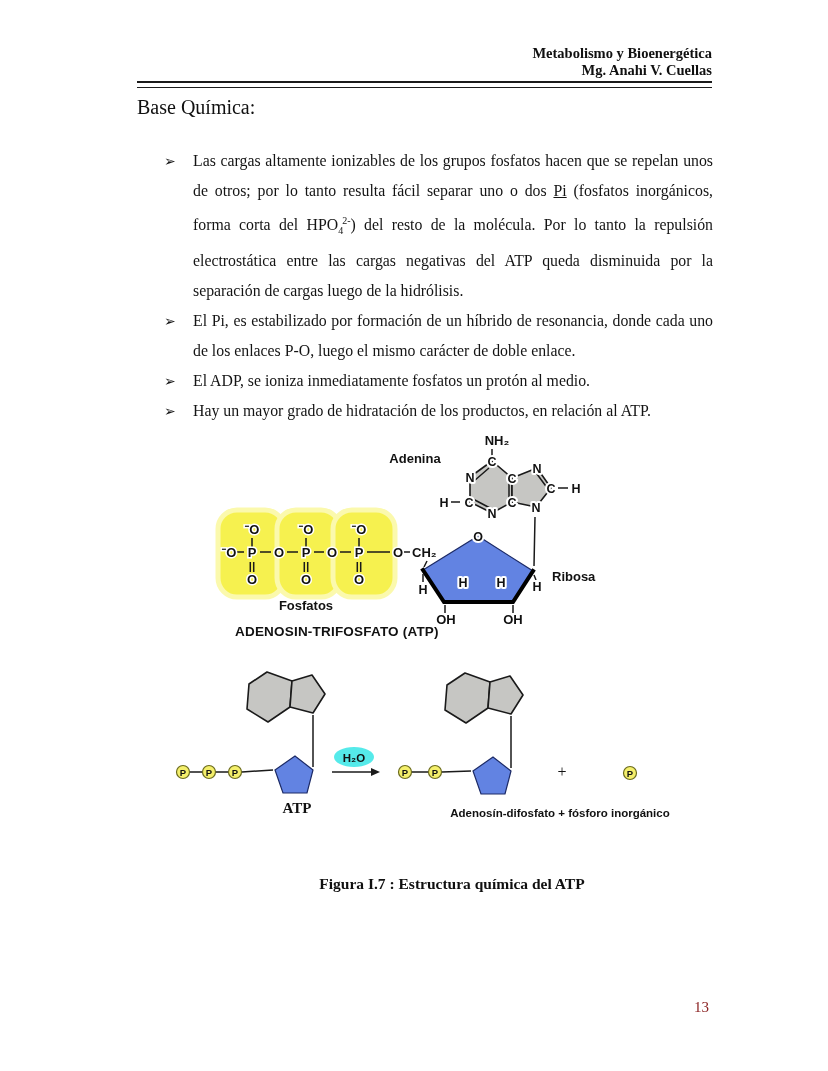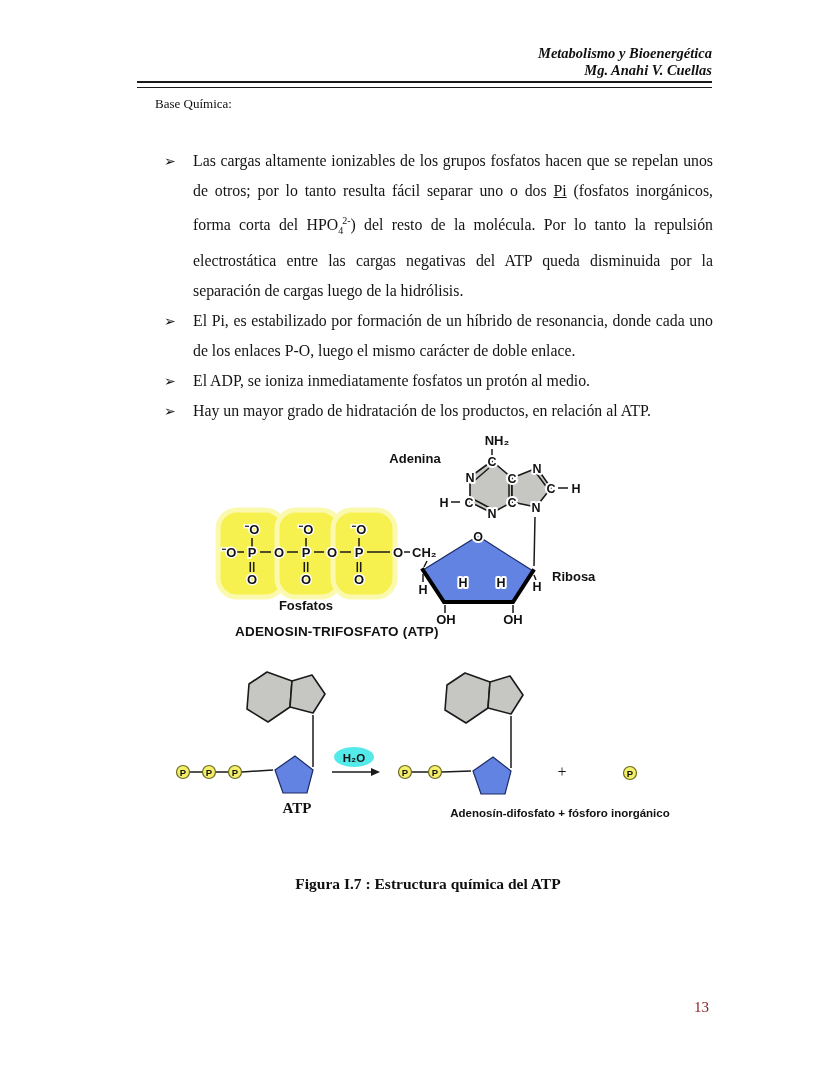--- a/index.html
+++ b/index.html
@@ -3,28 +3,28 @@
 <meta charset="utf-8">
 <style>
   html,body{margin:0;padding:0;background:#9a9a9a;}
   #page{
     position:relative;width:828px;height:1071px;background:#ffffff;
     overflow:hidden;font-family:"Liberation Serif",serif;color:#141414;
   }
   
   .hdr{
     position:absolute;top:45px;right:116px;text-align:right;
-    font-weight:bold;font-style:italic;font-size:14.5px;line-height:16.5px;color:#101010;
+    font-weight:bold;font-size:14.5px;line-height:16.5px;color:#101010;
   }
   .rule{
     position:absolute;left:137px;top:81px;width:575px;height:3.5px;
     border-top:2.5px solid #1b1b1b;border-bottom:1.5px solid #1b1b1b;
   }
   .h1{
-    position:absolute;left:155px;top:96px;font-size:13px;color:#101010;
+    position:absolute;left:137px;top:96px;font-size:20px;color:#101010;
   }
   
   .bullets{
     position:absolute;left:164px;top:146px;width:549px;
     font-size:15.8px;line-height:30px;
   }
   .bullet{display:flex;}
   .bullet .mk{width:29px;flex:0 0 29px;font-size:14px;font-family:"DejaVu Sans",sans-serif;}
   .bullet .tx{flex:1;text-align:justify;}
   .u{text-decoration:underline;}
@@ -43,21 +43,21 @@
   .plbl{font-size:9.5px;font-weight:bold;text-anchor:middle;}
   .serifbold{font-family:"Liberation Serif",serif;font-size:15px;font-weight:bold;text-anchor:middle;}
   .prodlbl{font-size:11.5px;font-weight:bold;text-anchor:middle;}
   .pluslbl{font-size:16px;text-anchor:middle;font-family:"Liberation Serif",serif;}
   .h2olbl{font-size:11.5px;font-weight:bold;text-anchor:middle;}
   .bond{stroke:#1a1a1a;stroke-width:1.5;fill:none;}
   .ring{stroke:#1a1a1a;stroke-width:1.6;stroke-linejoin:round;}
   .thickedge{stroke:#000;stroke-width:4;fill:none;stroke-linecap:square;}
   
   .caption{
-    position:absolute;left:428px;top:875px;transform:translateX(-50%);
+    position:absolute;left:452px;top:875px;transform:translateX(-50%);
     font-weight:bold;font-size:15.5px;white-space:nowrap;color:#101010;
   }
   .pageno{
     position:absolute;left:694px;top:999px;
     font-weight:normal;font-size:15px;color:#8b2222;
   }
 </style>
 </head>
 <body>
 

